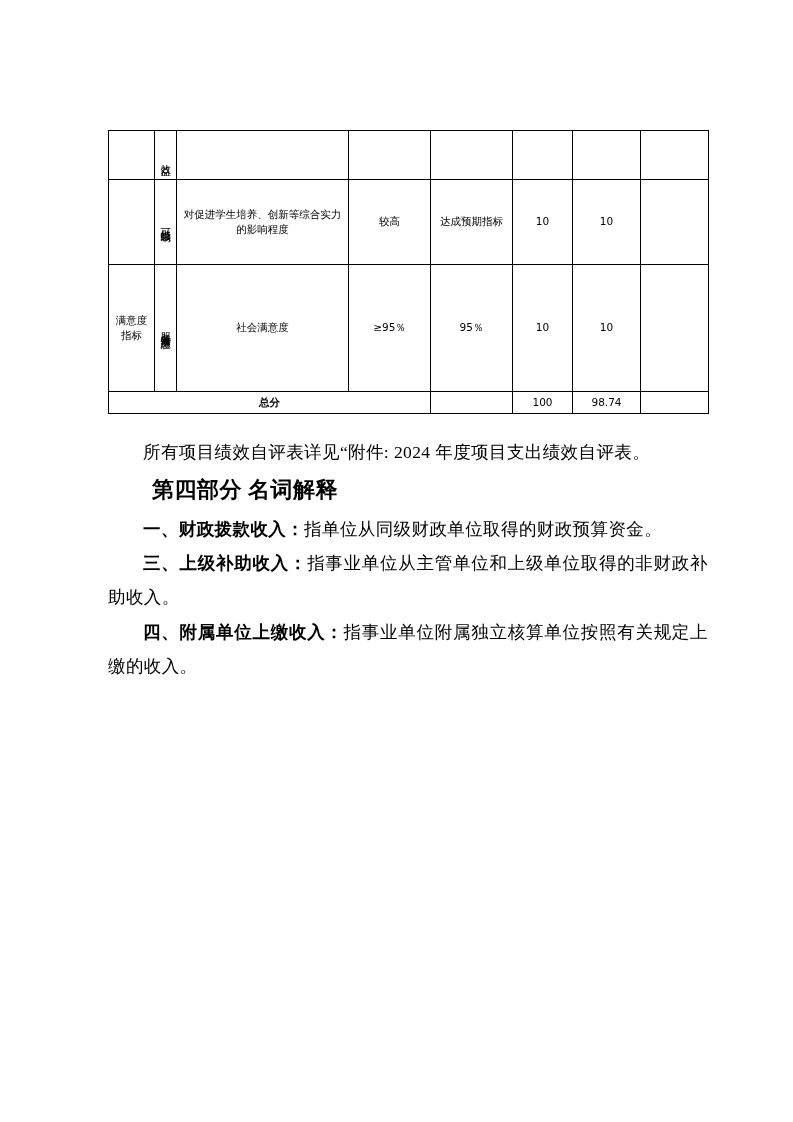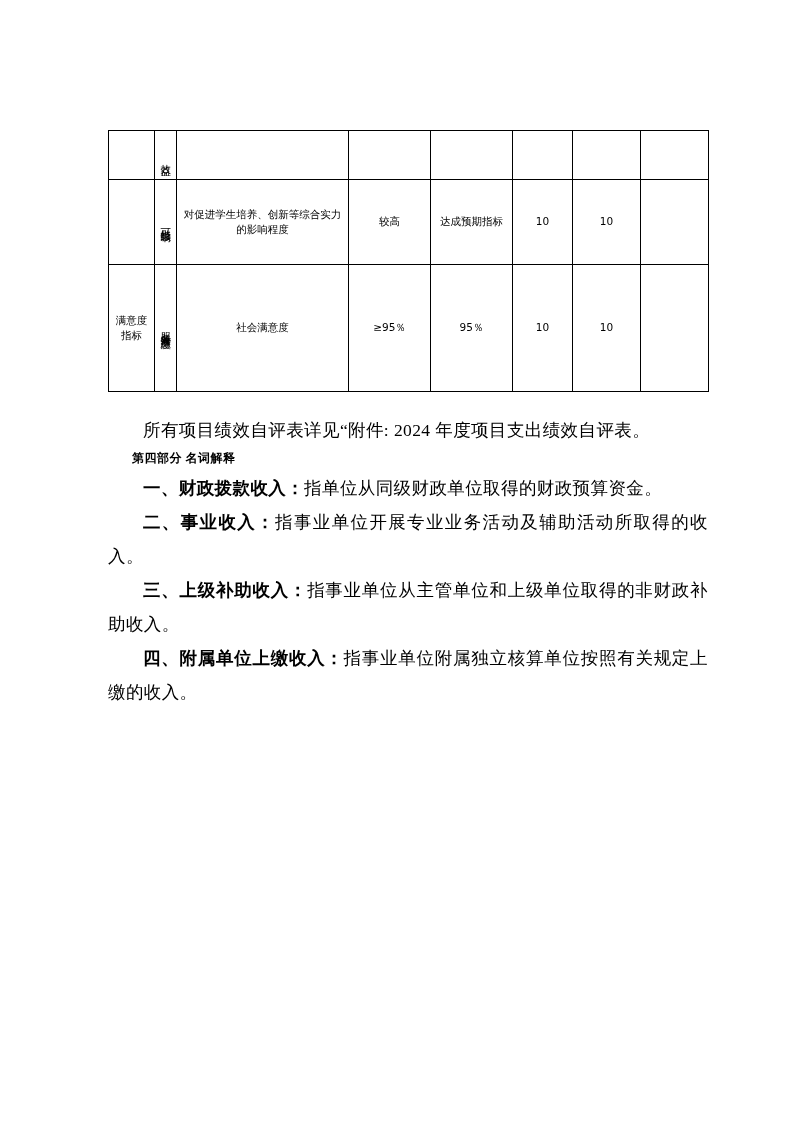--- a/index.html
+++ b/index.html
@@ -83,21 +83,21 @@
     margin: 0;
     letter-spacing: 0.4px;
   }
   .para.indent {
     text-indent: 2em;
   }
   .after-table {
     margin-top: 21px;
   }
   .heading {
-    font-size: 12px;
+    font-size: 22px;
     font-weight: bold;
     line-height: 1.95;
     text-indent: 2em;
     margin: 0;
     letter-spacing: 0.5px;
   }
   .term {
     font-weight: bold;
   }
   .pagenum {
@@ -150,30 +150,36 @@
         <tr>
           <td class="narrowlabel">满意度指标</td>
           <td class="vert"><span class="vtext">服务对象满意度</span></td>
           <td class="desc" style="height:120px">社会满意度</td>
           <td>≥95％</td>
           <td>95％</td>
           <td class="num">10</td>
           <td class="num">10</td>
           <td></td>
         </tr>
+        <tr>
+          <td class="total" colspan="4">总分</td>
+          <td></td>
+          <td class="num">100</td>
+          <td class="num">98.74</td>
+          <td></td>
+        </tr>
       </tbody>
     </table>
 
     <p class="para indent after-table">所有项目绩效自评表详见“附件: 2024 年度项目支出绩效自评表。</p>
 
     <p class="heading">第四部分  名词解释</p>
 
     <p class="para indent"><span class="term">一、财政拨款收入：</span><span>指单位从同级财政单位取得的财政预算资金。</span></p>
 
-    <p class="para indent"><span class="term">二、事业收入：</span><span>指事业单位开展专业业务活动及辅助活动所取得的收入。</span></p>
 
     <p class="para indent"><span class="term">三、上级补助收入：</span><span>指事业单位从主管单位和上级单位取得的非财政补助收入。</span></p>
 
     <p class="para indent"><span class="term">四、附属单位上缴收入：</span><span>指事业单位附属独立核算单位按照有关规定上缴的收入。</span></p>
 
 
 
   </div>
 
   <div class="pagenum">－20－</div>

